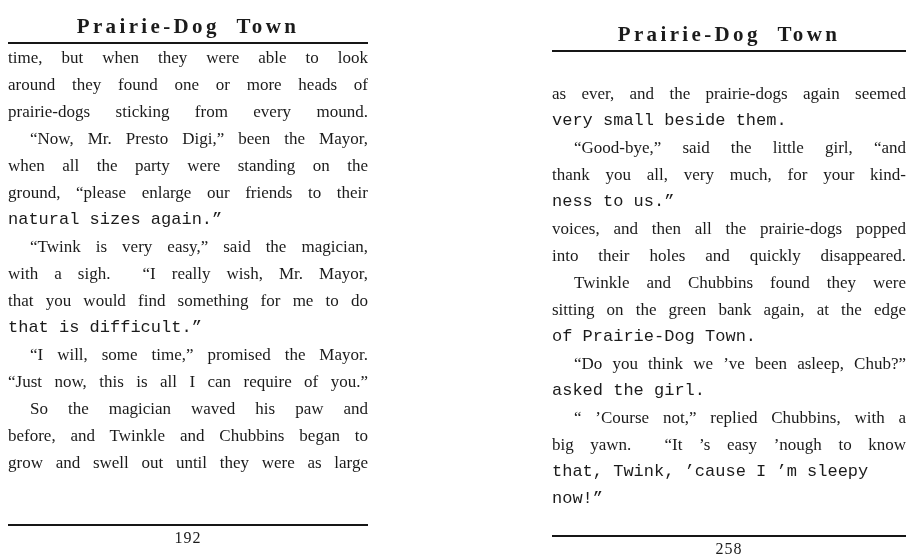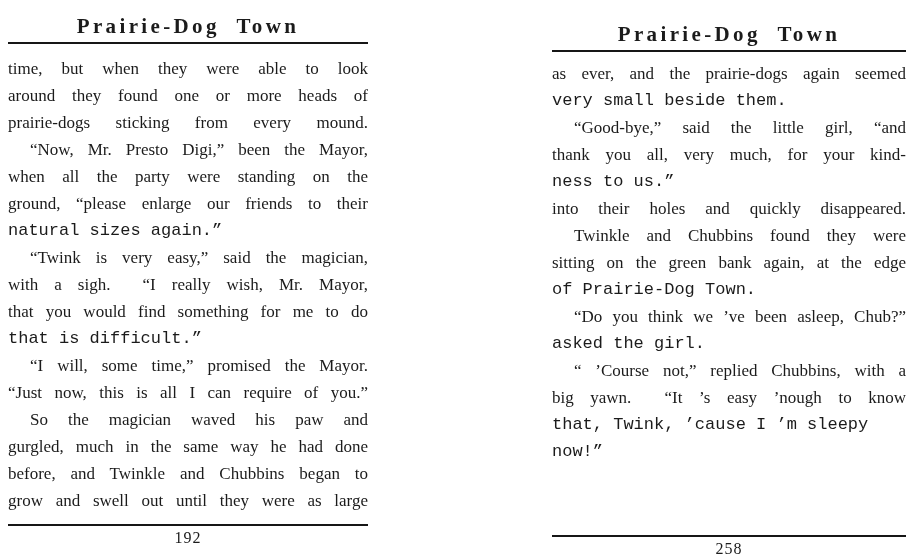--- a/index.html
+++ b/index.html
@@ -34,22 +34,22 @@
   .right .running-head { margin-top: 13px; }
   .head-title {
     text-align: center;
     font-weight: bold;
     font-size: 21px;
     line-height: 26px;
     letter-spacing: 0.16em;
     word-spacing: 0.4em;
   }
 
-  .body { margin-top: 11px; }
-  .right .body { margin-top: 8px; }
+  .body { }
+  .right .body { margin-top: 28px; }
 
   .line {
     font-size: 17px;
     line-height: 27px;
   }
   .j {
     text-align: justify;
     text-align-last: justify;
   }
   .e { text-align: left; font-family: Liberation Mono, monospace; }
@@ -100,40 +100,40 @@
       <div class="line j">when all the party were standing on the</div>
       <div class="line j">ground, “please enlarge our friends to their</div>
       <div class="line e">natural sizes again.”</div>
       <div class="line j ind">“Twink is very easy,” said the magician,</div>
       <div class="line j">with a sigh.&nbsp; “I really wish, Mr. Mayor,</div>
       <div class="line j">that you would find something for me to do</div>
       <div class="line e">that is difficult.”</div>
       <div class="line j ind">“I will, some time,” promised the Mayor.</div>
       <div class="line j">“Just now, this is all I can require of you.”</div>
       <div class="line j ind">So the magician waved his paw and</div>
-      <div class="line j">gurgled, much in the same way he had done</div>
       <div class="line j">before, and Twinkle and Chubbins began to</div>
       <div class="line j">grow and swell out until they were as large</div>
     </div>
     <footer class="page-footer">
       <div class="footer-rule"></div>
       <div class="page-number">192</div>
     </footer>
   </section>
 
   <section class="page right">
     <header class="running-head">
       <div class="head-title">Prairie-Dog Town</div>
     </header>
     <div class="body">
       <div class="line j">as ever, and the prairie-dogs again seemed</div>
       <div class="line e">very small beside them.</div>
       <div class="line j ind">“Good-bye,” said the little girl, “and</div>
       <div class="line j">thank you all, very much, for your kind-</div>
       <div class="line e">ness to us.”</div>
+      <div class="line j">voices, and then all the prairie-dogs popped</div>
       <div class="line j">into their holes and quickly disappeared.</div>
       <div class="line j ind">Twinkle and Chubbins found they were</div>
       <div class="line j">sitting on the green bank again, at the edge</div>
       <div class="line e">of Prairie-Dog Town.</div>
       <div class="line j ind">“Do you think we ’ve been asleep, Chub?”</div>
       <div class="line e">asked the girl.</div>
       <div class="line j ind">“ ’Course not,” replied Chubbins, with a</div>
       <div class="line j">big yawn.&nbsp; “It ’s easy ’nough to know</div>
       <div class="line e">that, Twink, ’cause I ’m sleepy now!”</div>
     </div>

